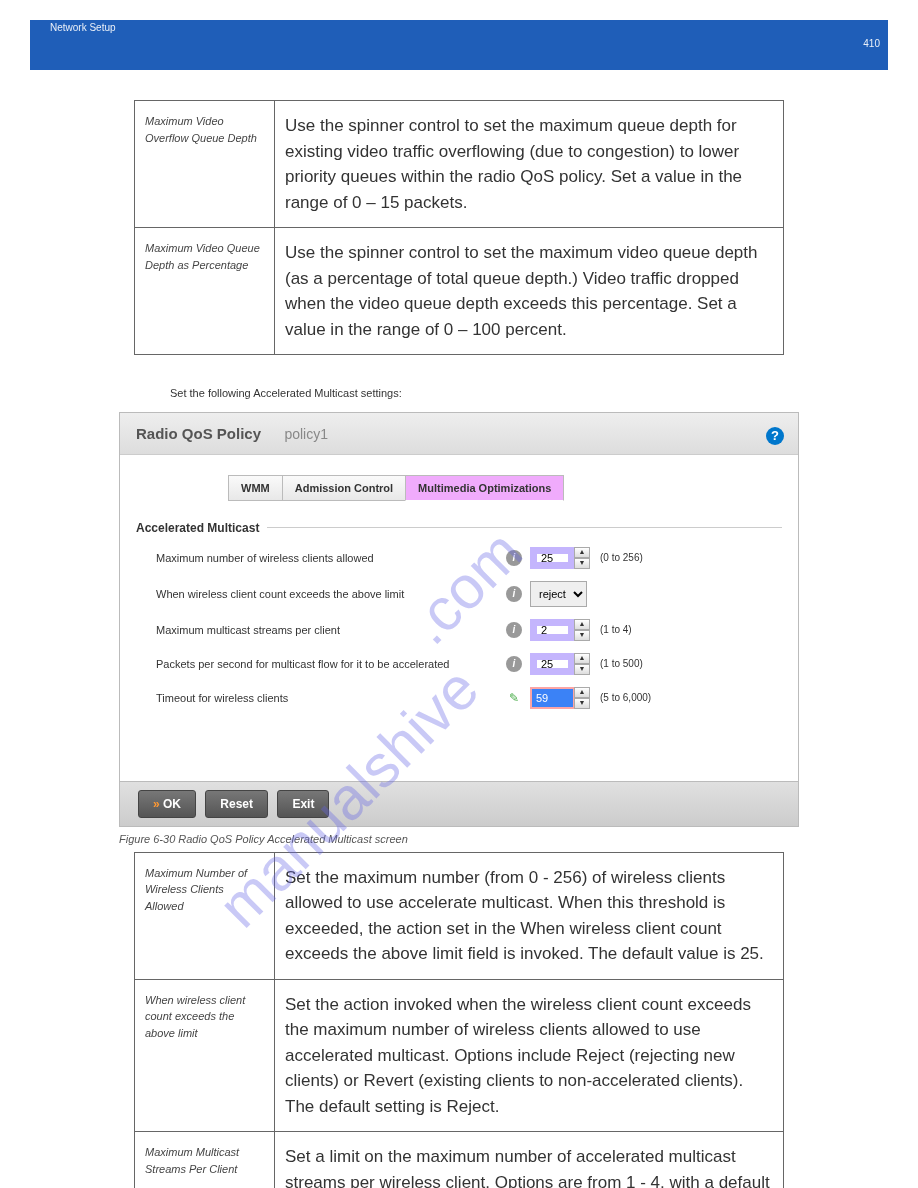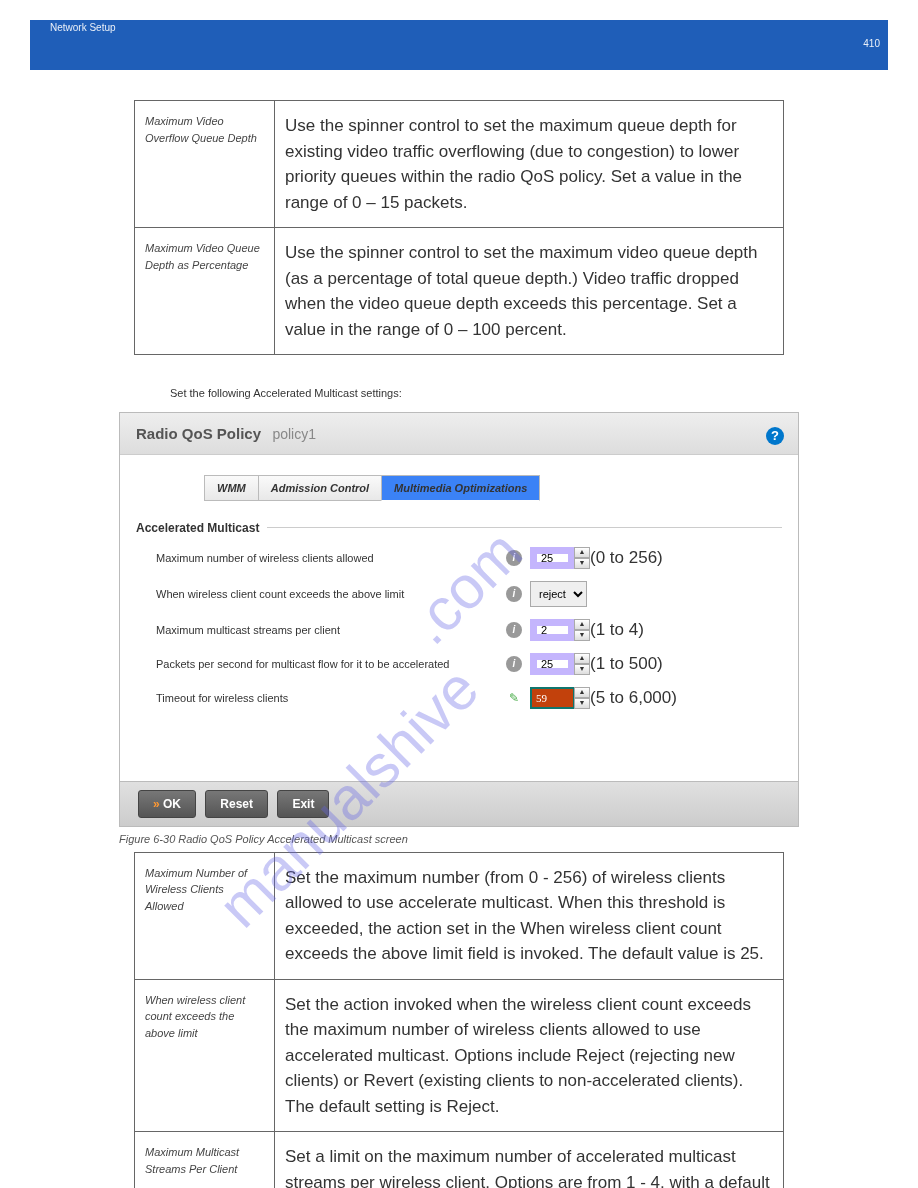--- a/index.html
+++ b/index.html
@@ -16,41 +16,41 @@
   table.params td.label { width: 140px; font-style: italic; color: #444; font-size: 11px; }
   
   .step-text { font-size: 11px; margin: 20px 120px 10px 120px; line-height: 1.5; }
   
   .figure-caption { font-size: 11px; font-style: italic; color: #555; margin: 6px auto 7px auto; text-align: left; width: 680px; }
   
   
   .ui-panel { width: 680px; margin: 0 auto; border: 1px solid #bbb; background: #f0f0f0; position: relative; }
   .ui-header { background: linear-gradient(#eeeeee, #dddddd); padding: 12px 16px; border-bottom: 1px solid #ccc; position: relative; }
   .ui-header-title { font-size: 15px; font-weight: bold; color: #555; display: inline; }
-  .ui-header-sub { font-size: 14px; color: #888; margin-left: 8px; }
+  .ui-header-sub { font-size: 14px; color: #888; margin-left: 20px; }
   .help-icon { position: absolute; right: 14px; top: 14px; width: 18px; height: 18px; background: #0077cc; color: #fff; border-radius: 50%; text-align: center; font-weight: bold; font-size: 13px; line-height: 18px; cursor: pointer; }
   
   .ui-body { background: #fff; padding: 20px 16px 60px 16px; }
   
-  .tab-row { display: flex; margin: 0 0 20px 68px; font-style: italic; }
+  .tab-row { display: flex; margin: 0 0 20px 92px; }
   .tab { border: 1px solid #bbb; background: linear-gradient(#fafafa, #e8e8e8); padding: 6px 12px; font-size: 11px; font-weight: bold; cursor: pointer; margin-right: -1px; }
-  .tab.active { background: #3b82f6; border-bottom: 1px solid #fff; position: relative; }
+  .tab.active { background: #f0abfc; border-bottom: 1px solid #fff; position: relative; }
   
   .section-title { font-weight: bold; font-size: 12px; margin: 10px 0 4px 0; display: flex; align-items: center; }
   .section-title .line { flex: 1; height: 1px; background: #ccc; margin-left: 8px; }
   
   .form-row { display: flex; align-items: center; margin: 12px 0; padding-left: 20px; font-size: 11px; }
   .form-label { width: 350px; }
   .info-icon { width: 16px; height: 16px; background: #999; color: #fff; border-radius: 50%; text-align: center; line-height: 16px; font-size: 10px; font-style: italic; font-weight: bold; margin-right: 8px; }
   .edit-icon { width: 16px; height: 16px; color: #4a4; margin-right: 8px; text-align: center; line-height: 16px; font-size: 12px; }
   .num-input { width: 45px; height: 22px; border: 7px solid #c4b5fd; padding: 2px 4px; font-size: 11px; }
-  .num-input.highlighted { background: #c2410c; color: #fff; border: 2px solid #0f766e; font-family: Liberation Serif, serif; }
+  .num-input.highlighted { background: #3b82f6; color: #fff; border: 2px solid #fca5a5; }
   .spinner-btns { display: inline-flex; flex-direction: column; vertical-align: middle; margin-left: -1px; }
   .spin-up, .spin-down { width: 16px; height: 11px; border: 1px solid #aaa; background: linear-gradient(#fff,#ddd); font-size: 7px; line-height: 7px; text-align: center; cursor: pointer; }
-  .range-hint { font-size: 17px; color: #333; }
+  .range-hint { margin-left: 10px; font-size: 10px; color: #333; }
   .sel { height: 26px; border: 1px solid #aaa; font-size: 11px; padding: 1px 4px; }
   
   .ui-footer { background: linear-gradient(#e0e0e0, #cccccc); padding: 8px 12px; text-align: left; border-top: 1px solid #bbb; }
   .btn { display: inline-block; background: linear-gradient(#777, #555); color: #fff; border: 1px solid #444; border-radius: 3px; padding: 6px 14px; font-size: 12px; font-weight: bold; margin-left: 6px; cursor: pointer; }
   .btn-ok::before { content: "» "; color: #ff9933; font-weight: bold; }
   
   
   .watermark { position: absolute; font-size: 60px; color: rgba(100, 100, 230, 0.35); transform: rotate(-45deg); pointer-events: none; z-index: 50; }
   .wm1 { top: 140px; left: 280px; }
   .wm2 { top: 350px; left: 60px; }

